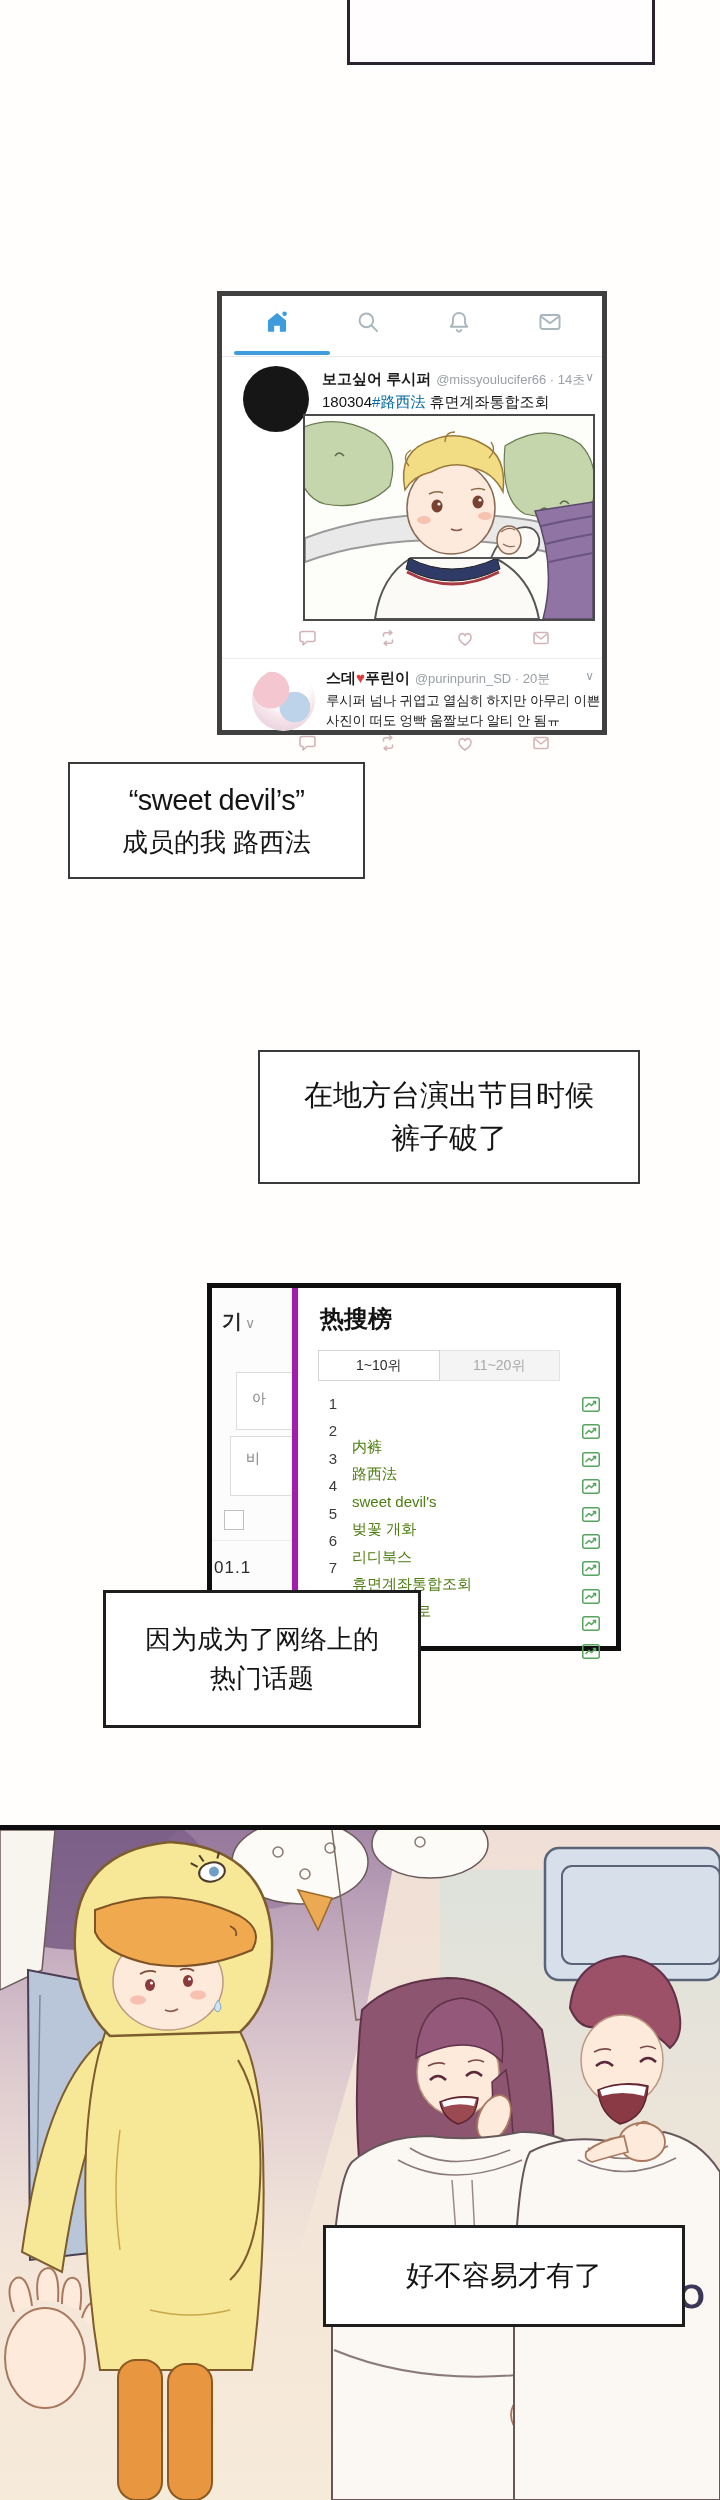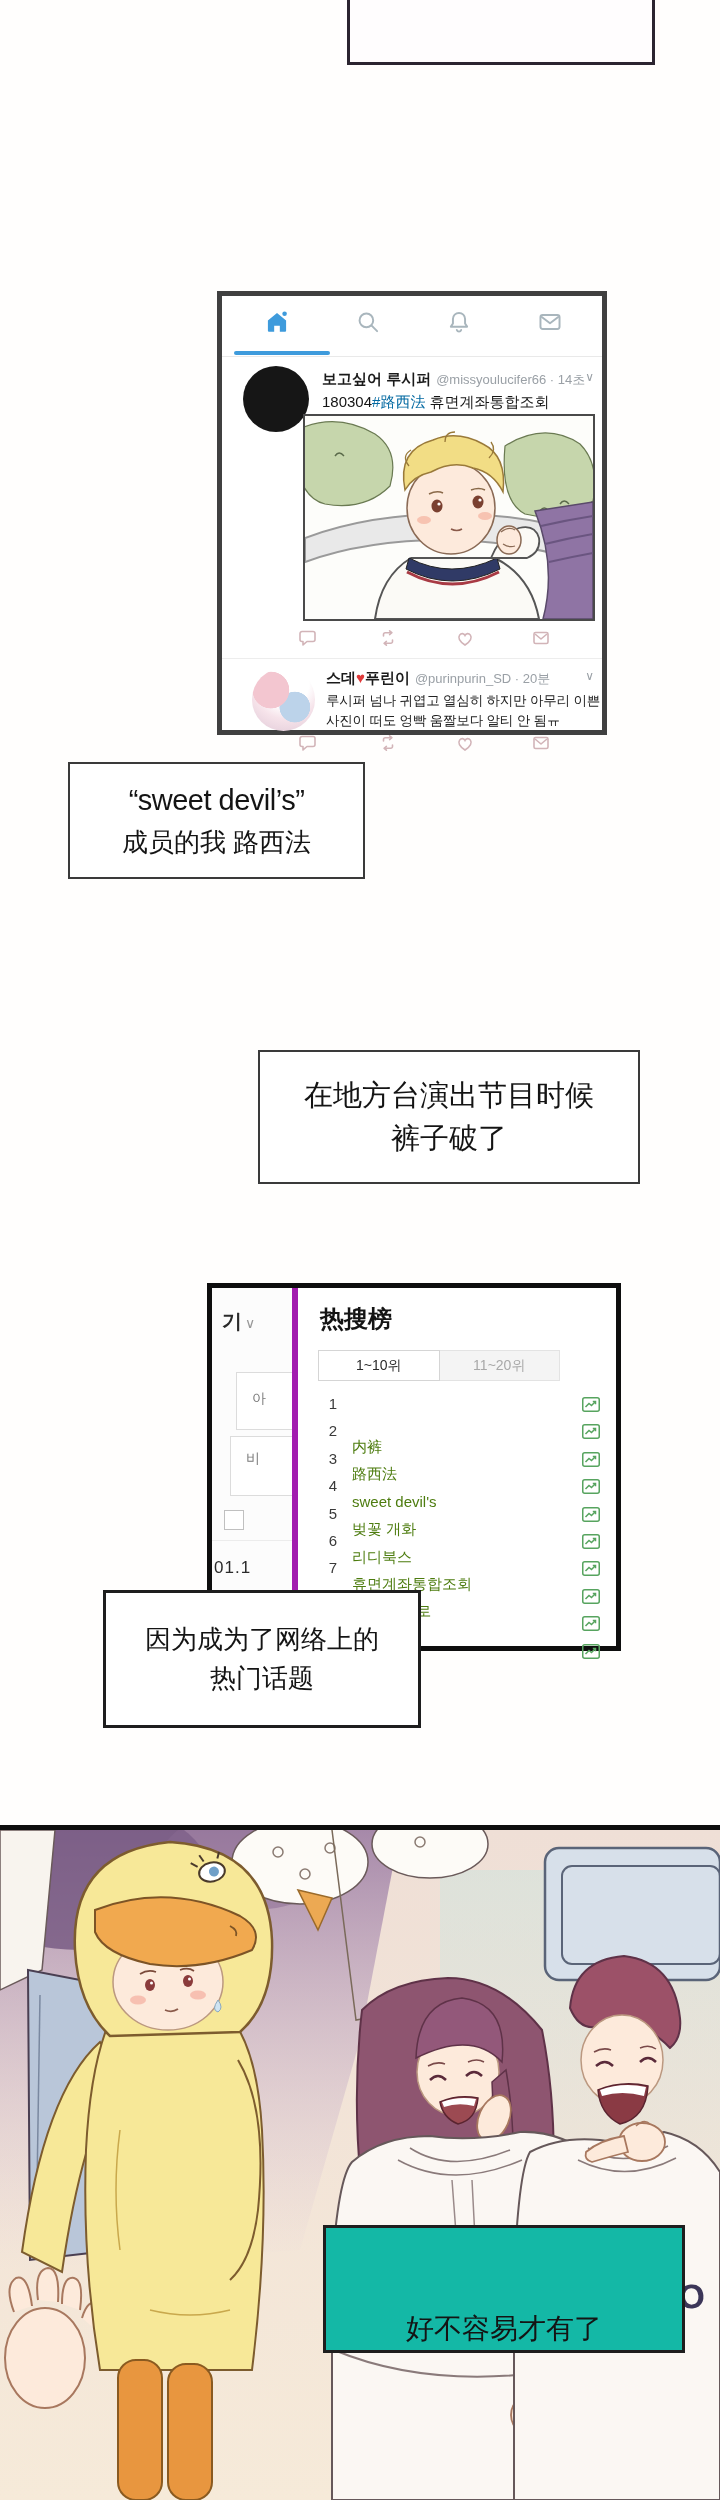--- a/index.html
+++ b/index.html
@@ -39,22 +39,22 @@
   .tw-line1{position:absolute;left:104px;top:396px;font-size:13.5px;color:#222;white-space:nowrap;letter-spacing:-0.2px;}
   .tw-line2{position:absolute;left:104px;top:416px;font-size:13.5px;color:#222;white-space:nowrap;letter-spacing:-0.2px;}
 
   
   .cap{position:absolute;background:#fff;color:#141414;text-align:center;box-sizing:border-box;
        display:flex;flex-direction:column;justify-content:center;line-height:1.5;}
   #cap1{left:68px;top:762px;width:297px;height:117px;border:2px solid #3a3a3a;font-size:26px;}
   #cap1 .en{font-size:29px;letter-spacing:-0.5px;}
   #cap2{left:258px;top:1050px;width:382px;height:134px;border:2px solid #3a3a3a;font-size:29px;}
   #cap3{left:103px;top:1590px;width:318px;height:138px;border:3px solid #1e1e1e;font-size:26px;z-index:6;}
-  #cap4{position:absolute;left:323px;top:395px;width:362px;height:128px;border:3px solid #1e1e1e;
-        background:#14b8a6;font-size:28px;z-index:6;display:flex;flex-direction:column;justify-content:flex-end;
+  #cap4{position:absolute;left:323px;top:395px;width:362px;height:102px;border:3px solid #1e1e1e;
+        background:#ffffff;font-size:28px;z-index:6;display:flex;flex-direction:column;justify-content:center;
         text-align:center;box-sizing:border-box;line-height:1.5;}
 
   
   .trend{position:absolute;left:207px;top:1283px;width:414px;height:368px;background:#fff;
          border:5px solid #0e0e0e;box-sizing:border-box;}
   .t-strip{position:absolute;left:0;top:0;width:80px;bottom:0;overflow:hidden;background:#fcfcfc;}
   .ts-frag{position:absolute;left:10px;top:20px;font-size:20px;color:#2a2a2a;font-weight:bold;}
   .ts-frag .c{color:#999;font-weight:normal;font-size:14px;margin-left:3px;}
   .ts-box{position:absolute;border:1px solid #dcdcdc;background:#fff;}
   .tsb1{left:24px;top:84px;width:70px;height:56px;}

